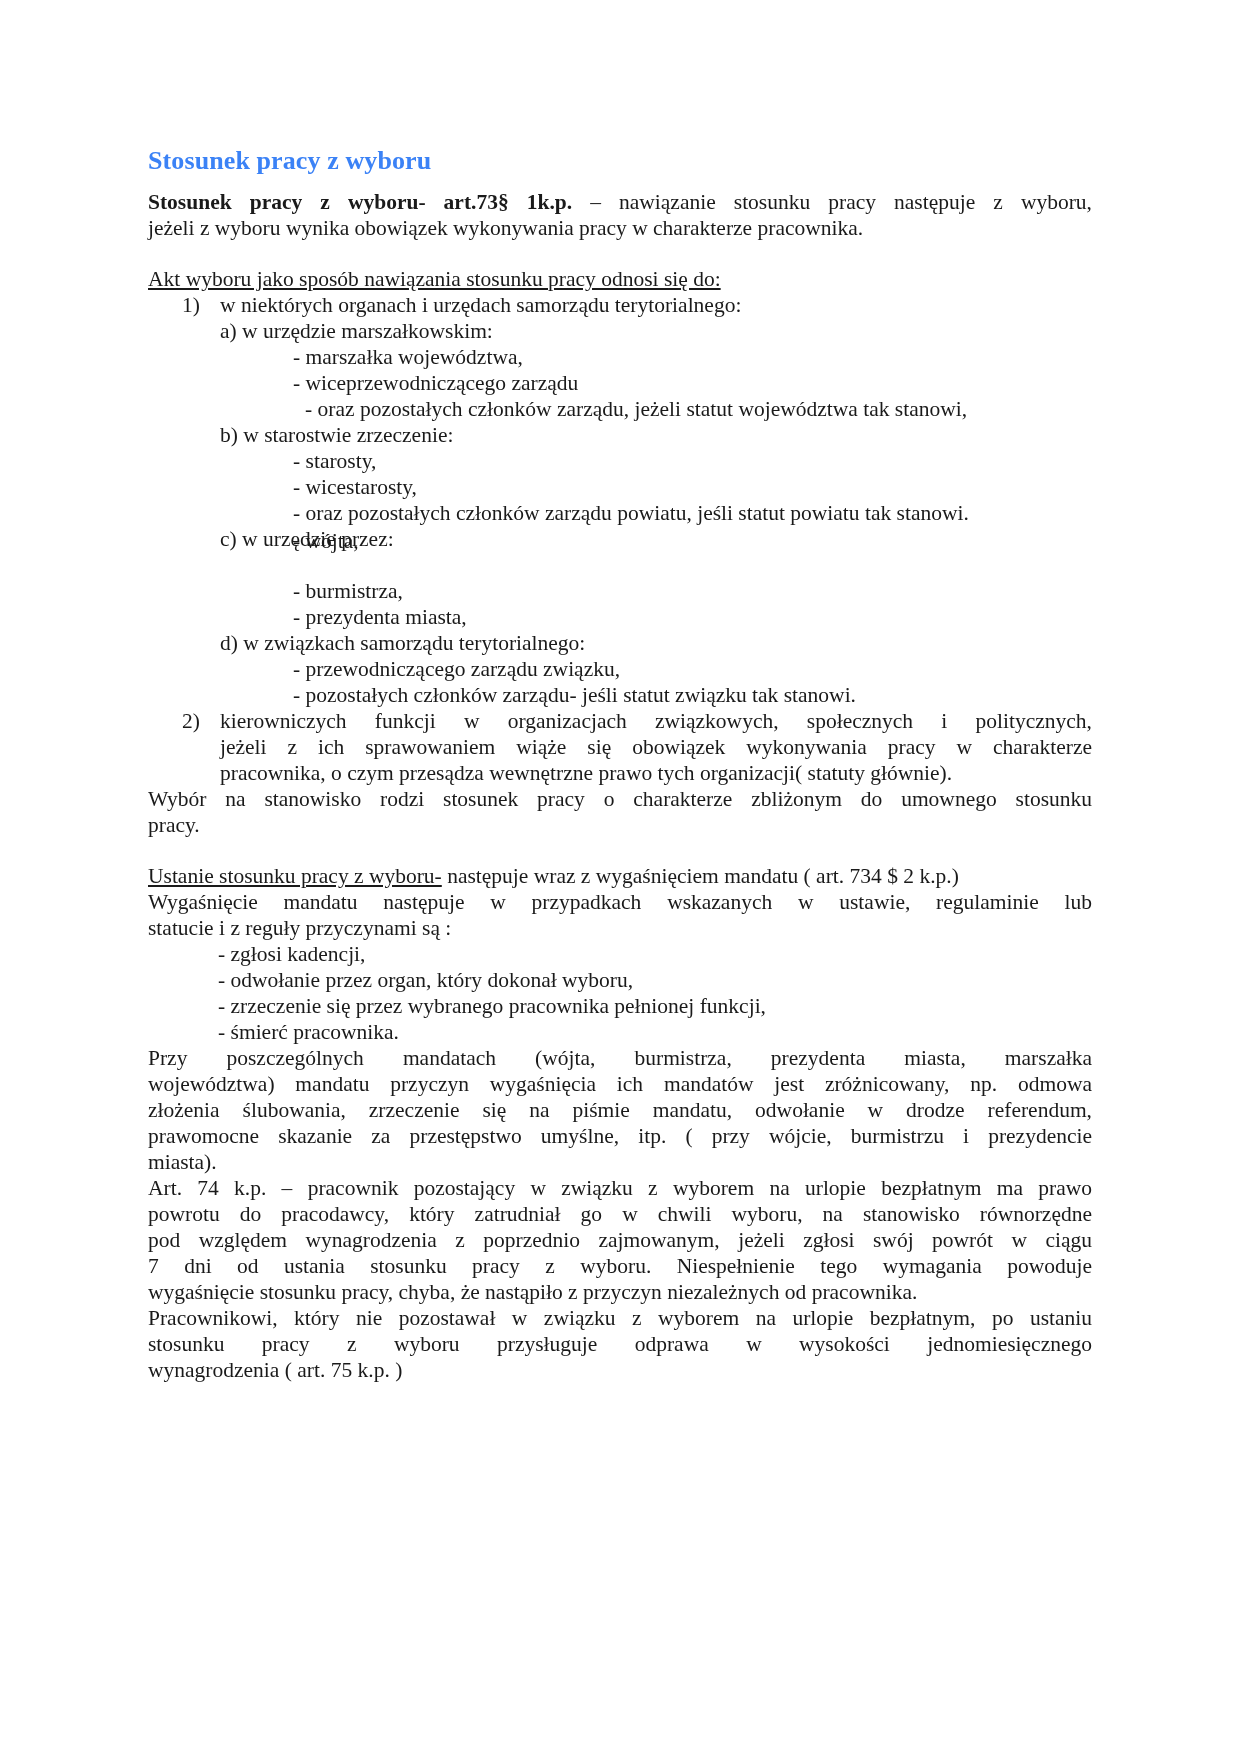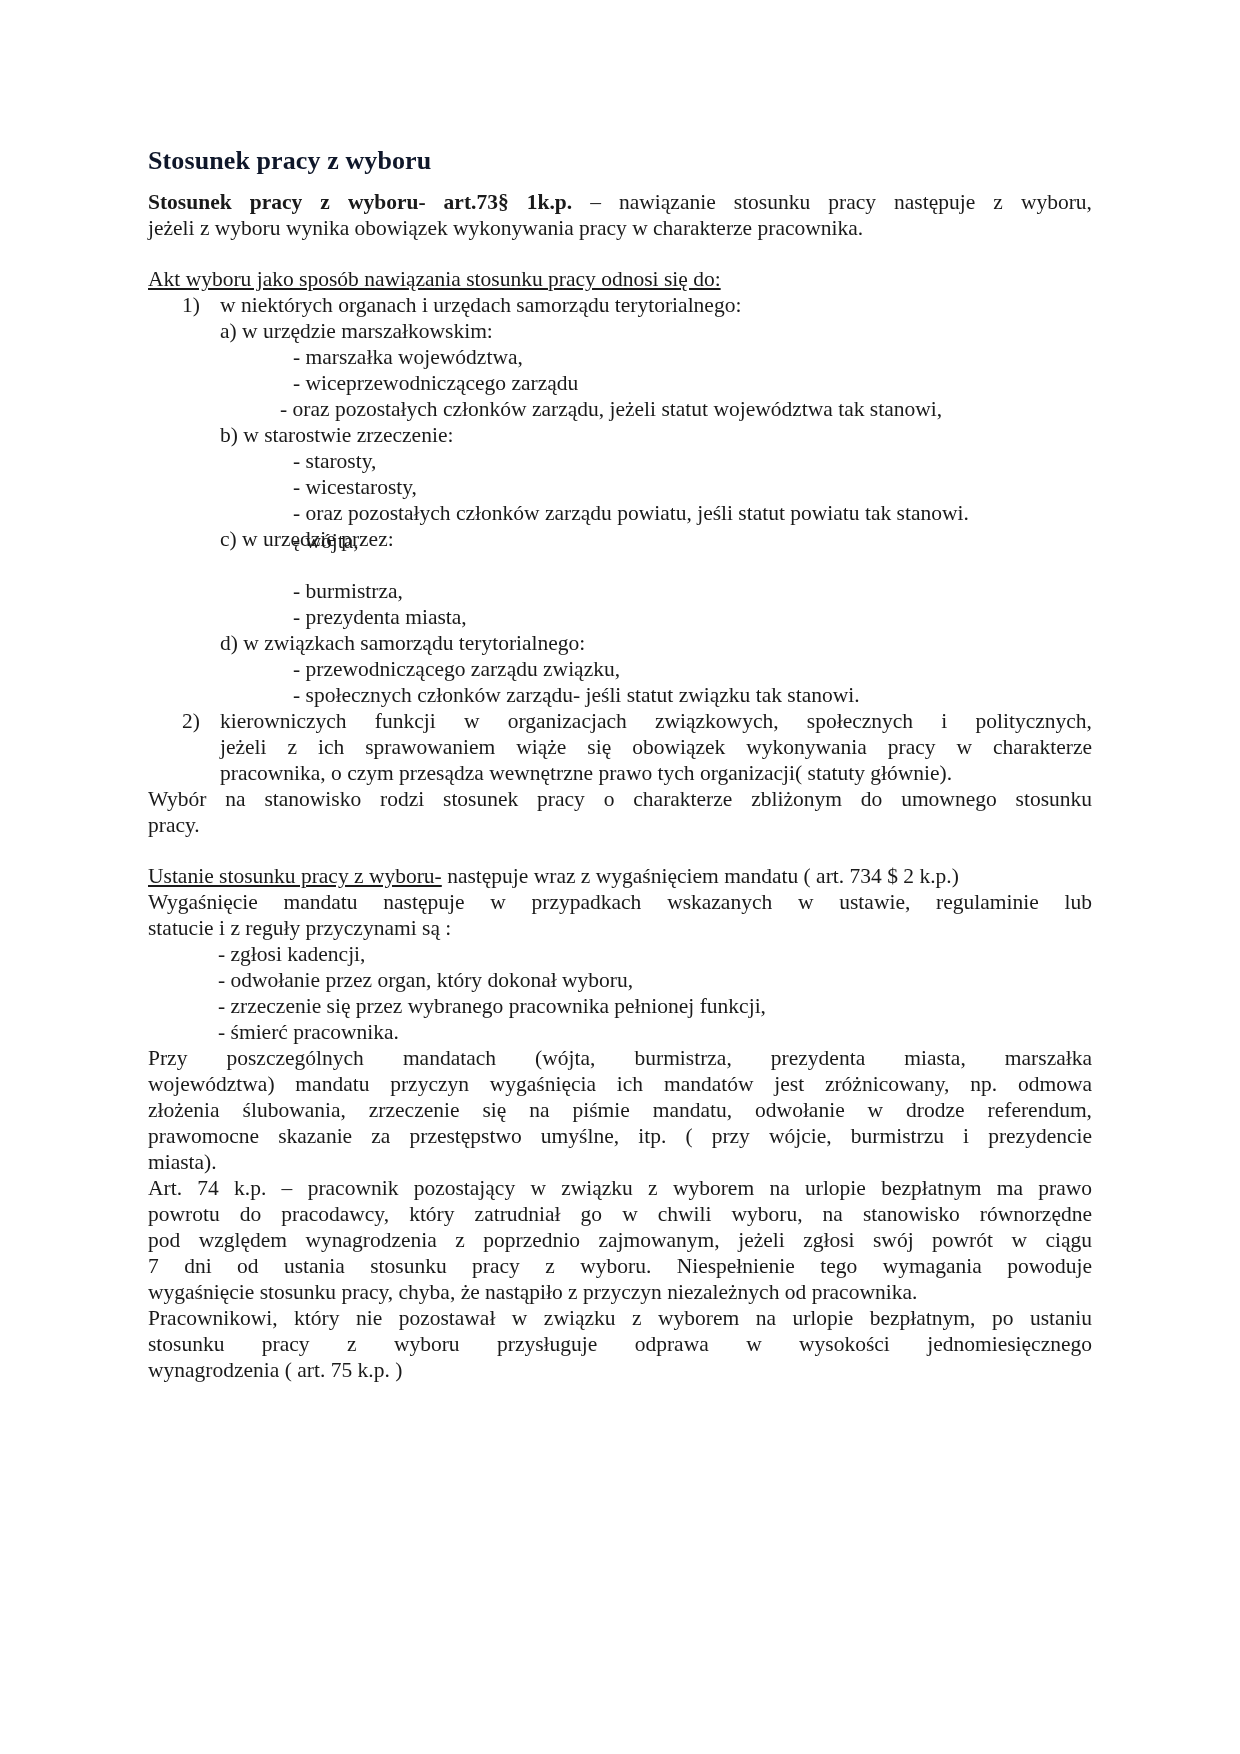--- a/index.html
+++ b/index.html
@@ -1,52 +1,52 @@
 <!DOCTYPE html>
 <html><head>
 <meta charset="utf-8">
 <style>
   html, body { margin: 0; padding: 0; background: #ffffff; }
   body { width: 1240px; height: 1754px; position: relative; overflow: hidden;
          font-family: "Liberation Serif", "DejaVu Serif", serif; color: #1a1a1a; }
   .page { position: absolute; left: 148px; top: 0; width: 944px; }
   .heading { position: absolute; top: 146px; left: 0; font-size: 26px; font-weight: bold;
-             color: #0f172a; letter-spacing: 0.1px; }
+             color: #3b82f6; letter-spacing: 0.1px; }
   .line { position: absolute; left: 0; font-size: 21.5px; line-height: 29px; white-space: nowrap; }
   .just { width: 944px; text-align: justify; text-align-last: justify; white-space: normal; }
   .b { font-weight: bold; }
   .u { text-decoration: underline; }
   .num { display: inline-block; width: 38px; }
 </style>
 </head>
 <body>
 
 <div class="page">
   <div class="heading">Stosunek pracy z wyboru</div>
 
   <div class="line just" style="top:188px"><span class="b">Stosunek pracy z wyboru- art.73§ 1k.p.</span><span> – nawiązanie stosunku pracy następuje z wyboru,</span></div>
   <div class="line" style="top:214px">jeżeli z wyboru wynika obowiązek wykonywania pracy w charakterze pracownika.</div>
 
   <div class="line u" style="top:265px">Akt wyboru jako sposób nawiązania stosunku pracy odnosi się do: </div>
   <div class="line" style="top:291px; left:34px"><span class="num">1)</span><span>w niektórych organach i urzędach samorządu terytorialnego:</span></div>
   <div class="line" style="top:317px; left:72px">a) w urzędzie marszałkowskim:</div>
   <div class="line" style="top:343px; left:145px">- marszałka województwa,</div>
   <div class="line" style="top:369px; left:145px">- wiceprzewodniczącego zarządu</div>
-  <div class="line" style="top:395px; left:132px">- oraz pozostałych członków zarządu, jeżeli statut województwa tak stanowi,</div>
+  <div class="line" style="top:395px; left:157px">- oraz pozostałych członków zarządu, jeżeli statut województwa tak stanowi,</div>
   <div class="line" style="top:421px; left:72px">b) w starostwie zrzeczenie:</div>
   <div class="line" style="top:447px; left:145px">- starosty,</div>
   <div class="line" style="top:473px; left:145px">- wicestarosty,</div>
   <div class="line" style="top:499px; left:145px">- oraz pozostałych członków zarządu powiatu, jeśli statut powiatu tak stanowi.</div>
   <div class="line" style="top:525px; left:72px">c) w urzędzie przez:</div>
   <div class="line" style="top:527px; left:145px">- wójta,</div>
   <div class="line" style="top:577px; left:145px">- burmistrza,</div>
   <div class="line" style="top:603px; left:145px">- prezydenta miasta,</div>
   <div class="line" style="top:629px; left:72px">d) w związkach samorządu terytorialnego:</div>
   <div class="line" style="top:655px; left:145px">- przewodniczącego zarządu związku,</div>
-  <div class="line" style="top:681px; left:145px">- społecznych członków zarządu- jeśli statut związku tak stanowi.</div>
+  <div class="line" style="top:681px; left:145px">- pozostałych członków zarządu- jeśli statut związku tak stanowi.</div>
 
   <div class="line" style="top:707px; left:34px">2)</div>
   <div class="line just" style="top:707px; left:72px; width:872px">kierowniczych funkcji w organizacjach związkowych, społecznych i politycznych,</div>
   <div class="line just" style="top:733px; left:72px; width:872px">jeżeli z ich sprawowaniem wiąże się obowiązek wykonywania pracy w charakterze</div>
   <div class="line" style="top:759px; left:72px">pracownika, o czym przesądza wewnętrzne prawo tych organizacji( statuty głównie).</div>
   <div class="line just" style="top:785px">Wybór na stanowisko rodzi stosunek pracy o charakterze zbliżonym do umownego stosunku</div>
   <div class="line" style="top:811px">pracy.</div>
 
   <div class="line" style="top:862px"><span class="u">Ustanie stosunku pracy z wyboru-</span><span> następuje wraz z wygaśnięciem mandatu ( art. 734 $ 2 k.p.)</span></div>
   <div class="line just" style="top:888px">Wygaśnięcie mandatu następuje w przypadkach wskazanych w ustawie, regulaminie lub</div>

